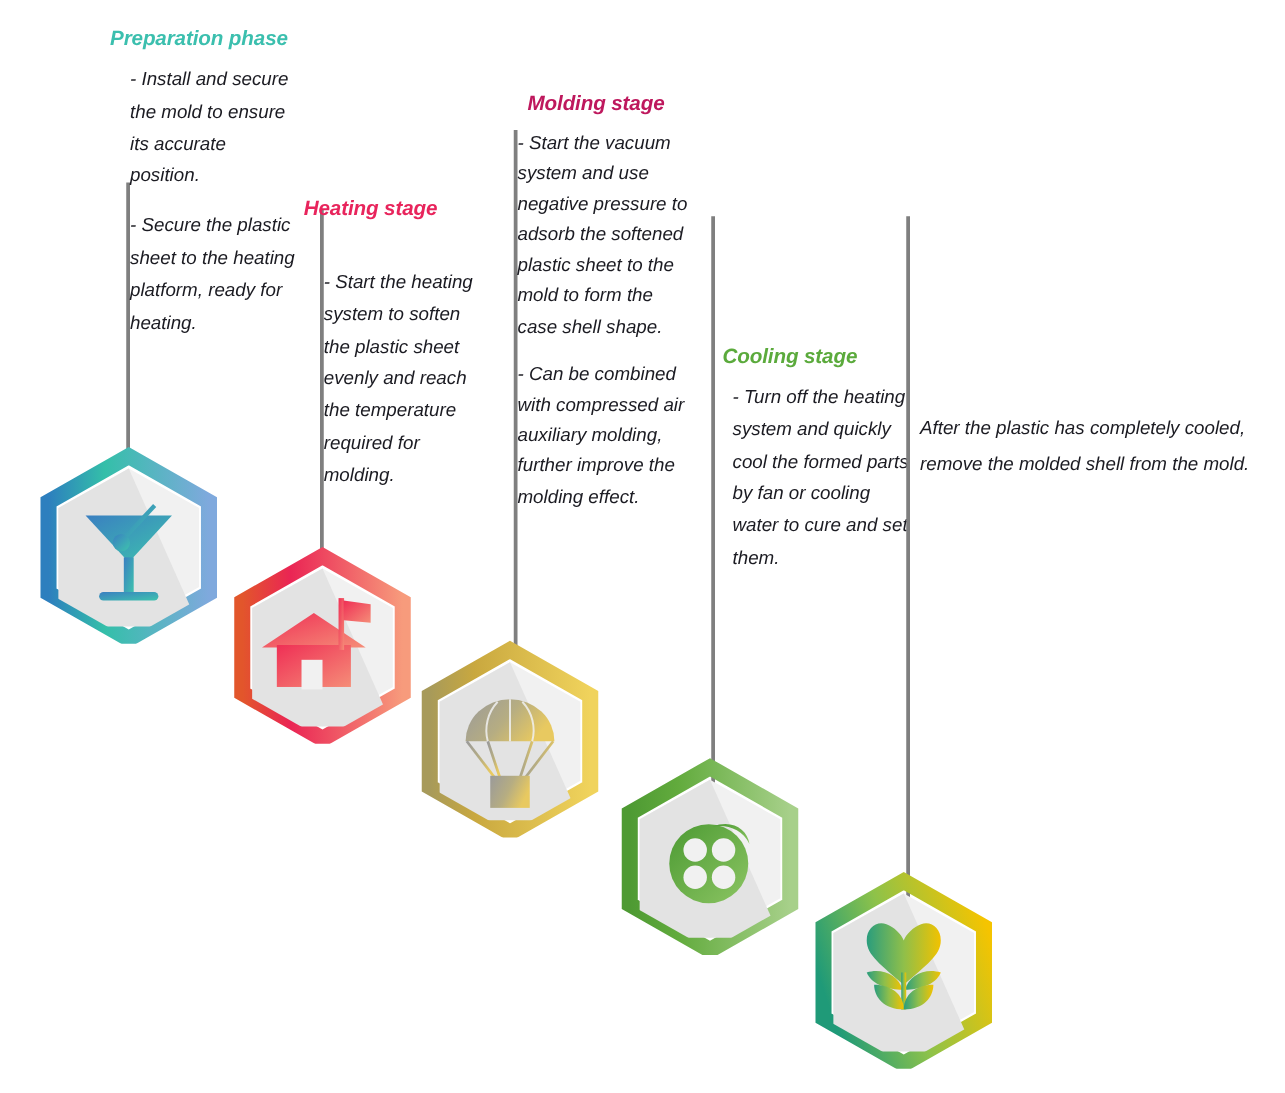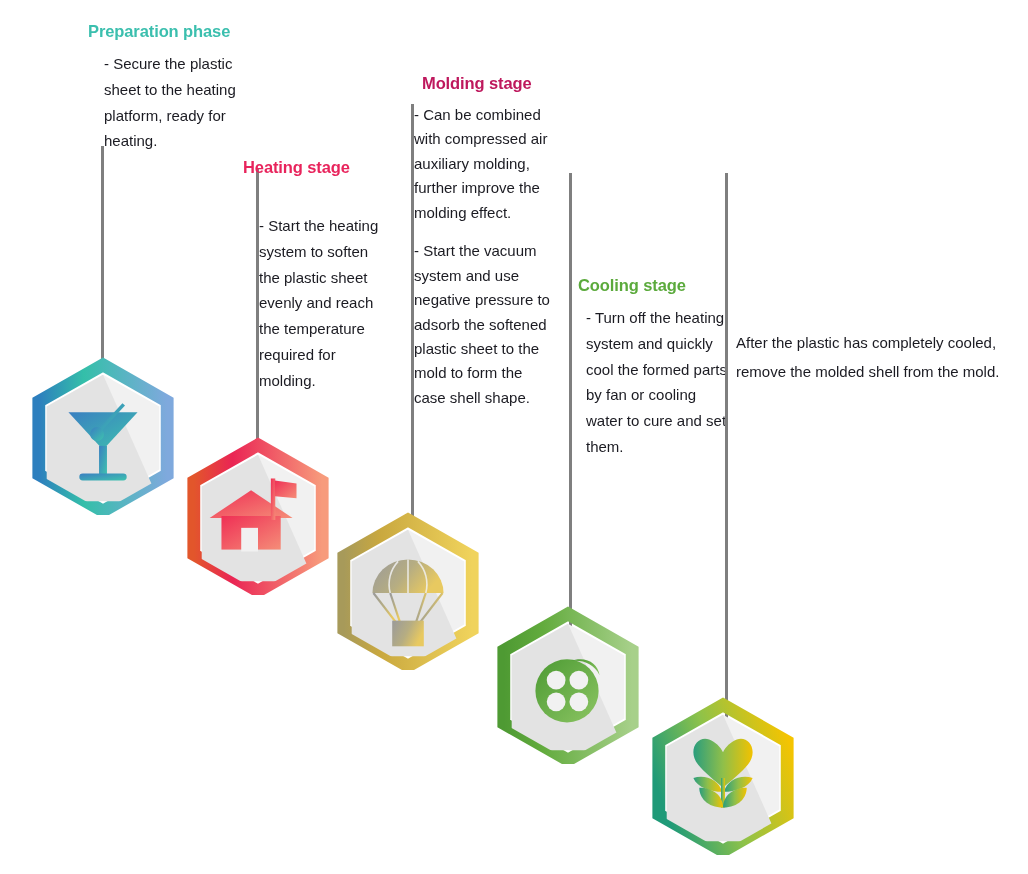--- a/index.html
+++ b/index.html
@@ -10,20 +10,21 @@
   body {
     font-family: "Liberation Sans", sans-serif;
     -webkit-font-smoothing: antialiased;
   }
   #canvas {
     position: relative;
     width: 1028px;
     height: 874px;
     background: #ffffff;
     overflow: hidden;
+    font-style: italic;
   }
 
   
   .stage {
     position: absolute;
     box-sizing: border-box;
   }
   .stage-title {
     font-weight: bold;
     font-size: 16.5px;
@@ -58,38 +59,39 @@
 </style>
 </head>
 <body>
 
 <div id="canvas">
 
   <div class="rule" style="left:101px; top:146px; height:216px;"></div>
   <div class="stage" style="left:88px; top:22px; width:150px;">
     <div class="stage-title" style="color:#3bbfae;">Preparation phase</div>
     <div class="stage-body" style="padding-left:16px; width:134px;">
+      <p>- Install and secure the mold to ensure its accurate position.</p>
       <p>- Secure the plastic sheet to the heating platform, ready for heating.</p>
     </div>
   </div>
 
   <div class="rule" style="left:256px; top:168px; height:278px;"></div>
   <div class="stage" style="left:243px; top:142px; width:150px;">
     <div class="stage-title" style="color:#e8245c;margin-top:16px;">Heating stage</div>
     <div class="stage-body" style="padding-left:16px; width:134px;margin-top:36px;">
       <p>- Start the heating system to soften the plastic sheet evenly and reach the temperature required for molding.</p>
     </div>
   </div>
 
   <div class="rule" style="left:411px; top:104px; height:413px;"></div>
   <div class="stage" style="left:398px; top:74px; width:160px;">
     <div class="stage-title" style="color:#be185d;margin-left:24px;">Molding stage</div>
     <div class="stage-body" style="padding-left:16px; width:144px; line-height:1.63;">
+      <p>- Start the vacuum system and use negative pressure to adsorb the softened plastic sheet to the mold to form the case shell shape.</p>
       <p>- Can be combined with compressed air auxiliary molding, further improve the molding effect.</p>
-      <p>- Start the vacuum system and use negative pressure to adsorb the softened plastic sheet to the mold to form the case shell shape.</p>
     </div>
   </div>
 
   <div class="rule" style="left:569px; top:173px; height:465px;"></div>
   <div class="stage" style="left:578px; top:276px; width:160px;">
     <div class="stage-title" style="color:#5baa3c;">Cooling stage</div>
     <div class="stage-body" style="padding-left:8px; width:150px;">
       <p>- Turn off the heating system and quickly cool the formed parts by fan or cooling water to cure and set them.</p>
     </div>
   </div>

